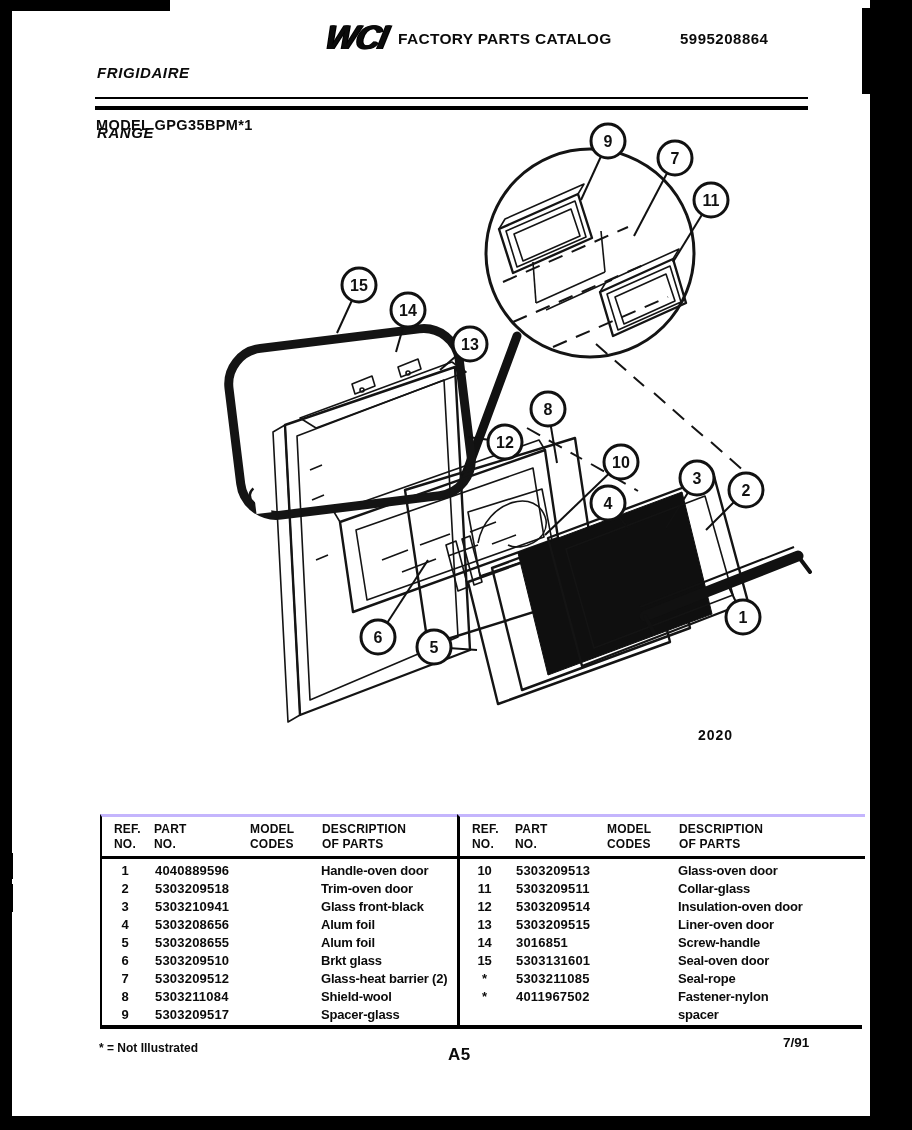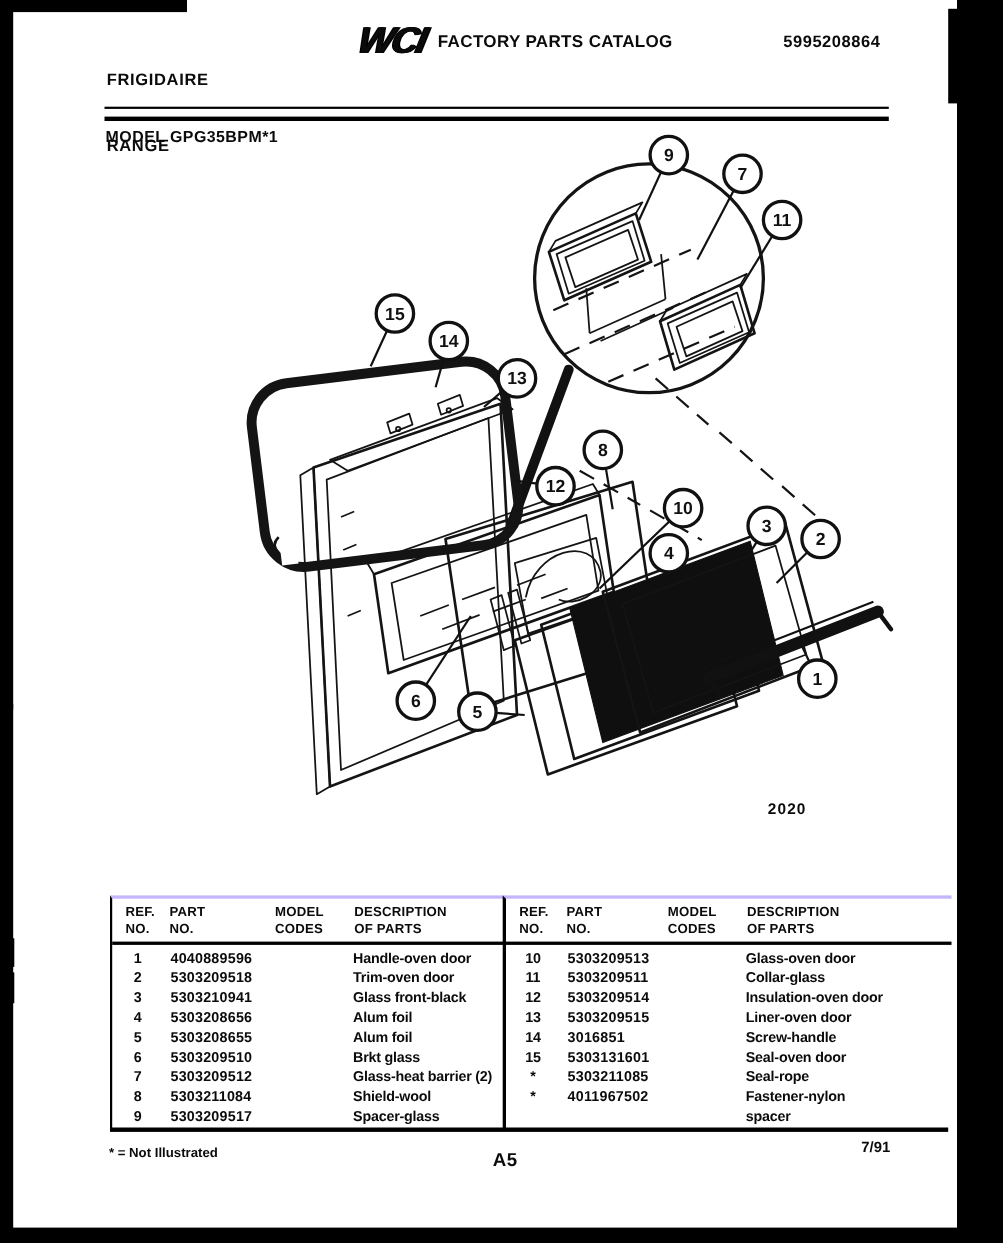--- a/index.html
+++ b/index.html
@@ -1,24 +1,24 @@
 <!DOCTYPE html>
 <html><head>
 <meta charset="utf-8">
 <style>
   html,body{margin:0;padding:0;background:#888;}
   .page{position:relative;width:912px;height:1130px;background:#ffffff;overflow:hidden;
         font-family:"Liberation Sans",sans-serif;color:#0b0b0b;}
   .art{position:absolute;background:#000;}
   .txt{position:absolute;font-weight:bold;white-space:pre;}
-  .brand{left:97px;top:23px;font-size:15px;line-height:20px;letter-spacing:.6px;}
+  .brand{left:97px;top:23px;font-size:15px;line-height:20px;letter-spacing:.6px;font-style:italic;}
   .logo{left:326px;top:18px;font-size:34px;font-style:italic;letter-spacing:-2px;
         transform:skewX(-12deg);text-shadow:1.3px 0 #000,-1px 0 #000;}
   .cat-title{left:398px;top:30px;font-size:15.5px;letter-spacing:.3px;}
-  .cat-num{left:712px;top:30px;font-size:15px;letter-spacing:.5px;}
+  .cat-num{left:680px;top:30px;font-size:15px;letter-spacing:.5px;}
   .rule{position:absolute;background:#000;}
   .rule1{left:95px;top:97px;width:713px;height:2px;}
   .rule2{left:95px;top:106px;width:713px;height:4px;}
   .model{left:96px;top:117px;font-size:14.5px;letter-spacing:.4px;}
   .fig-num{left:698px;top:727px;font-size:14px;letter-spacing:1px;}
   svg.diagram{position:absolute;left:0;top:0;}
   .ln1{fill:none;stroke:#141414;stroke-width:1.6px;stroke-linejoin:round;}
   .ln2{fill:none;stroke:#141414;stroke-width:2.4px;stroke-linejoin:round;}
   .ln3{fill:none;stroke:#141414;stroke-width:3px;}
   .dash{fill:none;stroke:#141414;stroke-width:2px;stroke-dasharray:15 10;}

